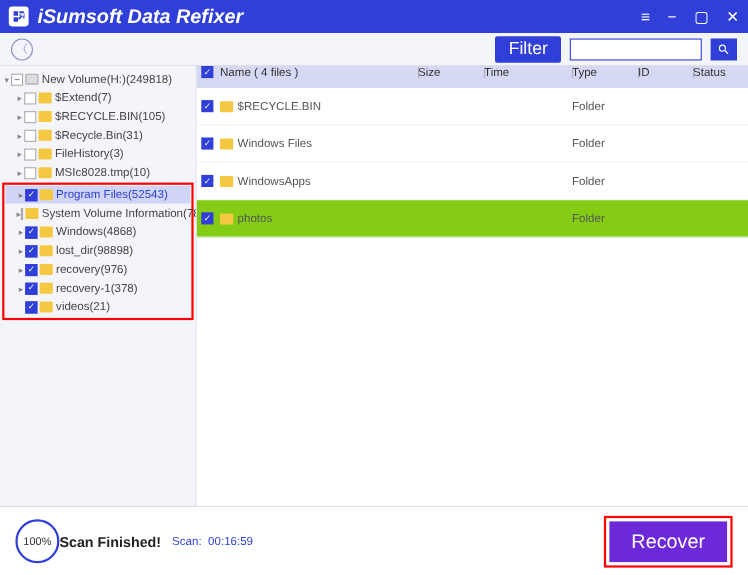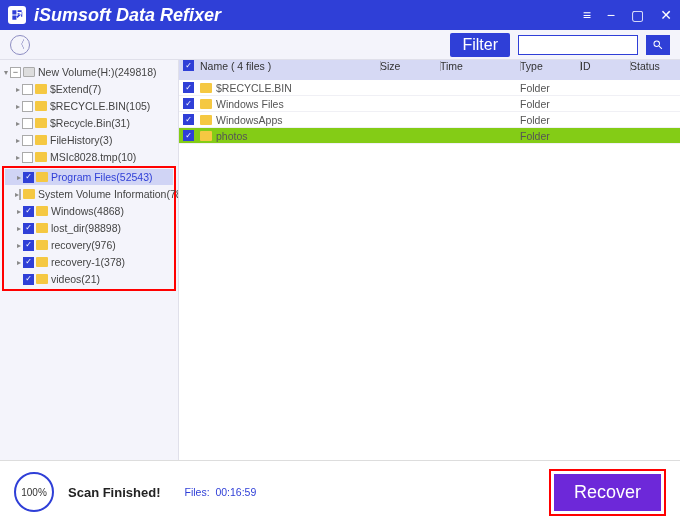--- a/index.html
+++ b/index.html
@@ -39,32 +39,32 @@
 .filelist-header .hcb::after{content:"✓";color:#fff;font-size:8px}
 .filelist-header .hcol{color:#333;font-size:10.5px;position:relative;padding-left:0}
 .filelist-header .hcol::before{content:"";position:absolute;left:0;top:1px;bottom:1px;width:1px;background:#aab}
 .hcol.name{width:180px;padding-left:0}
 .hcol.name::before{display:none}
 .hcol.size{width:60px}
 .hcol.time{width:80px}
 .hcol.type{width:60px}
 .hcol.id{width:50px}
 .hcol.status{width:50px}
-.file-row{height:16px;display:flex;align-items:center;padding-left:4px;border-bottom:1px solid #f0f0f5}
+.file-row{height:34px;display:flex;align-items:center;padding-left:4px;border-bottom:1px solid #f0f0f5}
 .file-row:nth-child(even){background:#fff}
 .file-row:nth-child(odd){background:#fff}
 .file-row.selected{background:#84cc16}
 .file-row .fcb{width:11px;height:11px;background:#2f3fd7;margin-right:6px;display:flex;align-items:center;justify-content:center}
 .file-row .fcb::after{content:"✓";color:#fff;font-size:8px}
 .file-row .ffld{width:12px;height:10px;background:#f5c842;border-radius:1px;margin-right:4px}
 .file-row .fname{width:164px;color:#555}
 .file-row .fsize{width:60px}
 .file-row .ftime{width:80px}
 .file-row .ftype{width:60px;color:#555}
-.footer{height:63px;border-top:1px solid #ddd;display:flex;align-items:center;padding:0 14px;gap:14px}
+.footer{height:63px;border-top:1px solid #ddd;display:flex;align-items:center;padding:0 14px;}
 .progress-circle{width:40px;height:40px;border:2px solid #2f3fd7;border-radius:50%;display:flex;align-items:center;justify-content:center;font-size:10px;color:#333}
 .scan-status{font-size:13px;font-weight:600;color:#222}
 .scan-time{font-size:10.5px;color:#2f3fd7;margin-left:10px}
 .ft-spacer{flex:1}
 .recover-wrap{border:2px solid red;padding:3px}
 .recover-btn{background:#6d28d9;color:#fff;border:none;padding:8px 20px;font-size:18px;cursor:pointer}
 </style>
 </head>
 <body>
 
@@ -227,19 +227,19 @@
     <span class="ftype">Folder</span>
   </div>
       </div>
   </div>
 </div>
 
 <div class="footer">
   <div class="progress-circle">100%</div>
   <div class="scan-status">Scan Finished!</div>
   <div class="scan-time">
-    <span>Files:</span>&nbsp;&nbsp;<span>00:16:59</span>
+    <span>Scan:</span>&nbsp;&nbsp;<span>00:16:59</span>
   </div>
   <div class="ft-spacer"></div>
   <div class="recover-wrap">
     <button class="recover-btn">Recover</button>
   </div>
 </div>
 
 </body></html>

